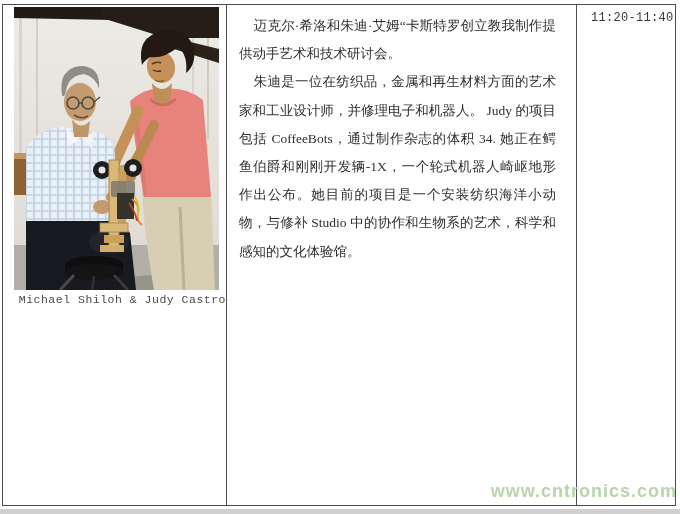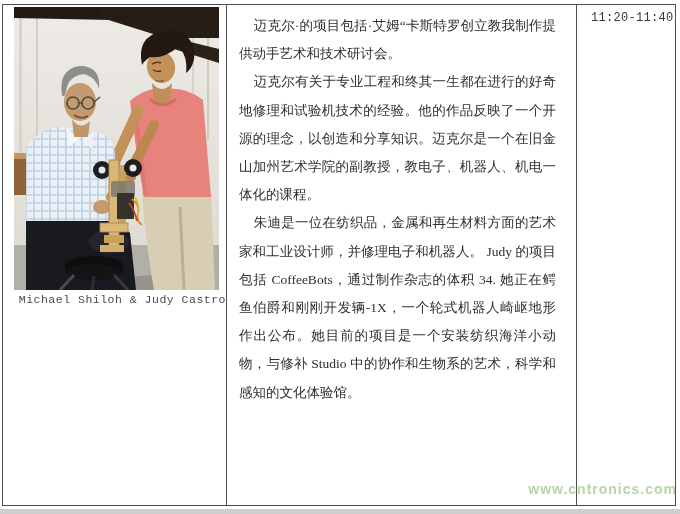--- a/index.html
+++ b/index.html
@@ -28,21 +28,21 @@
     text-align:justify;text-indent:1.1em;
     font-family:"Liberation Serif","DejaVu Serif",serif;
   }
   .time-slot{
     font-family:"Liberation Mono","DejaVu Sans Mono",monospace;
     font-size:12px;color:#383838;letter-spacing:0.3px;white-space:nowrap;
   }
   .watermark{
     position:absolute;right:3px;top:481px;z-index:6;
     font-family:"Liberation Sans","DejaVu Sans",sans-serif;
-    font-size:14px;font-weight:bold;letter-spacing:1px;color:#b7d5a9;white-space:nowrap;
+    font-size:18px;font-weight:bold;letter-spacing:1px;color:#b7d5a9;white-space:nowrap;
   }
   .bottom-strip{
     position:absolute;left:0;top:509px;width:680px;height:5px;background:#cfcfcf;z-index:2;
   }
 </style>
 </head>
 <body>
 
 <div class="page">
 
@@ -148,22 +148,21 @@
             <path d="M60,268 L46,283" stroke="#4a4a4e" stroke-width="3"></path>
             <path d="M100,268 L114,283" stroke="#3a3a3e" stroke-width="3"></path>
             <path d="M80,269 L78,283" stroke="#2e2e32" stroke-width="3"></path>
           </g>
         </svg>
       </div>
       <div class="caption">Michael Shiloh &amp; Judy Castro</div>
     </div>
 
     <div class="cell text-cell">
-      <p>迈克尔·的项目包括·艾姆“卡斯特罗创立教我制作提供动手艺术和技术研讨会。</p>
-      <p>迈克尔有关于专业工程和终其一生都在进行的好奇地修理和试验机技术的经验。他的作品反映了一个开源的理念，以创造和分享知识。迈克尔是一个在旧金山加州艺术学院的副教授，教电子、机器人、机电一体化的课程。</p>
+      <p>迈克尔·希洛和朱迪·艾姆“卡斯特罗创立教我制作提供动手艺术和技术研讨会。</p>
       <p>朱迪是一位在纺织品，金属和再生材料方面的艺术家和工业设计师，并修理电子和机器人。 Judy 的项目包括 CoffeeBots，通过制作杂志的体积 34. 她正在鳄鱼伯爵和刚刚开发辆-1X，一个轮式机器人崎岖地形作出公布。她目前的项目是一个安装纺织海洋小动物，与修补 Studio 中的协作和生物系的艺术，科学和感知的文化体验馆。</p>
     </div>
 
     <div class="cell time-cell">
       <div class="time-slot">11:20-11:40</div>
     </div>
 
   </div>
 
   <div class="bottom-strip"></div>

